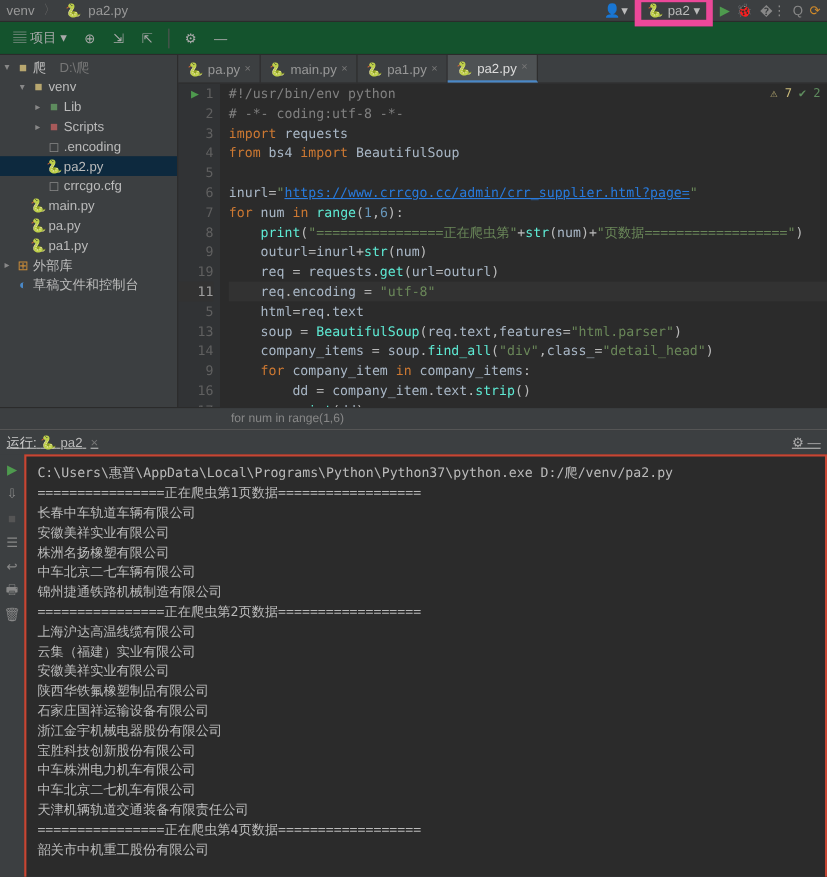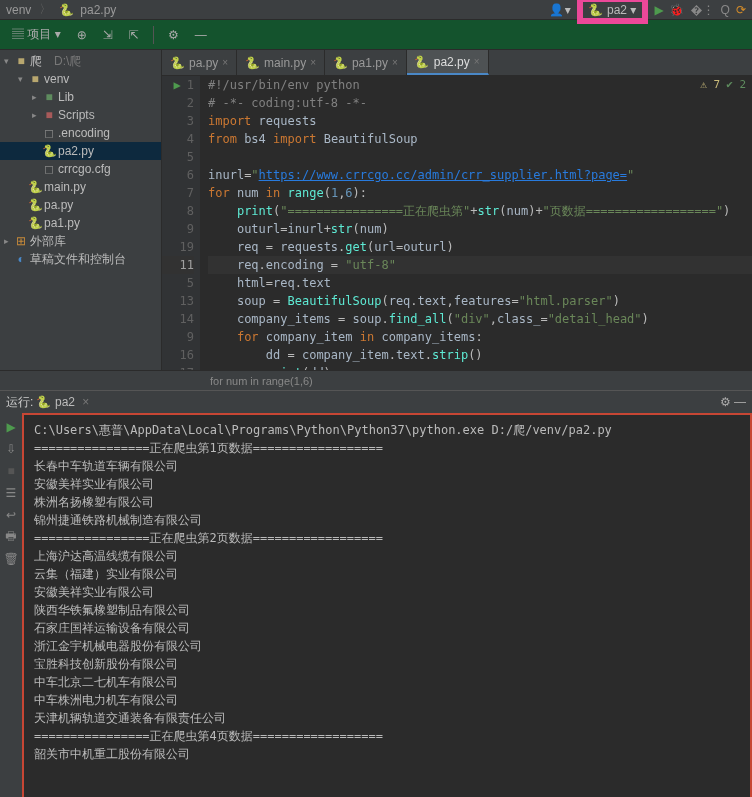--- a/index.html
+++ b/index.html
@@ -42,21 +42,21 @@
 .c-str { color: #6a8759; }
 .c-fn { color: #5eead4; text-align: right; }
 .c-id { color: #a9b7c6; }
 .c-num { color: #6897bb; }
 .c-link { color: #287bde; text-decoration: underline; }
 .status-strip { height: 20px; background: #3c3f41; padding-left: 210px; color: #888; font-size: 11px; display:flex; align-items:center; border-top:1px solid #2b2b2b;}
 .warn-badge { position:absolute; top:2px; right:6px; color:#aaa; font-size:11px; display:flex; gap:6px;}
 .warn-badge .w{color:#c9ba7a;}
 .warn-badge .g{color:#5e8c5e;}
 .run-panel { border-top: 1px solid #555; }
-.run-header { height: 22px; background: #3c3f41; display: flex; align-items: center; padding: 0 6px; gap: 6px; justify-content: space-between; }
+.run-header { height: 22px; background: #3c3f41; display: flex; align-items: center; padding: 0 6px; gap: 6px; justify-content: space-between; text-decoration: underline; }
 .run-title { color: #ccc; }
 .run-tab { color: #bbb; }
 .run-close { color: #777; margin-left:4px;}
 .run-body { display: flex; height: 400px; }
 .run-gutter { width: 22px; background: #3c3f41; display: flex; flex-direction: column; align-items: center; gap: 6px; padding-top: 6px; }
 .run-gutter .ic { width: 16px; height: 16px; color: #888; cursor: pointer; font-size: 12px; display:flex; align-items:center; justify-content:center;}
 .run-gutter .ic.play { color: #4e9a4e; }
 .run-gutter .ic.stop { color: #555; }
 .console { flex: 1; background: #2b2b2b; border: 2px solid #c74634; padding: 6px 10px; font-family: "Microsoft YaHei","Consolas", monospace; font-size: 12px; color: #bbbbbb; overflow: hidden; line-height: 18px;}
 .console .line { white-space: pre; }
@@ -233,29 +233,30 @@
       <span class="ic">↩</span>
       <span class="ic">🖶</span>
       <span class="ic">🗑</span>
     </div>
     <div class="console" id="console">
         <div class="line">C:\Users\惠普\AppData\Local\Programs\Python\Python37\python.exe D:/爬/venv/pa2.py</div>
         <div class="line">================正在爬虫第1页数据==================</div>
         <div class="line">长春中车轨道车辆有限公司</div>
         <div class="line">安徽美祥实业有限公司</div>
         <div class="line">株洲名扬橡塑有限公司</div>
+        <div class="line">中车北京二七车辆有限公司</div>
         <div class="line">锦州捷通铁路机械制造有限公司</div>
         <div class="line">================正在爬虫第2页数据==================</div>
         <div class="line">上海沪达高温线缆有限公司</div>
         <div class="line">云集（福建）实业有限公司</div>
         <div class="line">安徽美祥实业有限公司</div>
         <div class="line">陕西华铁氟橡塑制品有限公司</div>
         <div class="line">石家庄国祥运输设备有限公司</div>
         <div class="line">浙江金宇机械电器股份有限公司</div>
         <div class="line">宝胜科技创新股份有限公司</div>
+        <div class="line">中车株洲电力机车有限公司</div>
         <div class="line">中车北京二七机车有限公司</div>
-        <div class="line">中车株洲电力机车有限公司</div>
         <div class="line">天津机辆轨道交通装备有限责任公司</div>
         <div class="line">================正在爬虫第4页数据==================</div>
         <div class="line">韶关市中机重工股份有限公司</div>
       </div>
   </div>
 </div>
 
 </body></html>

